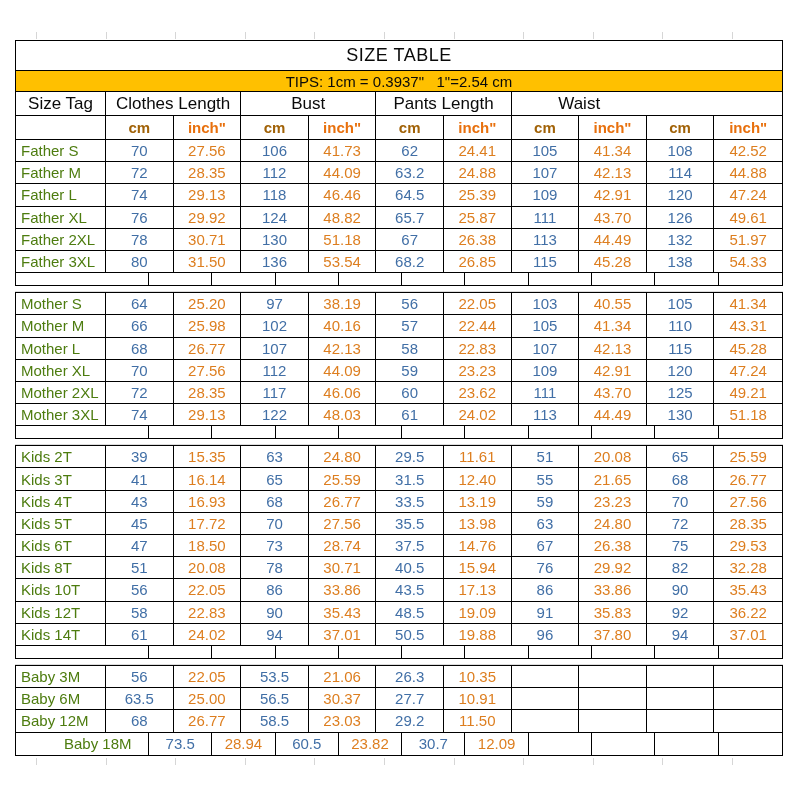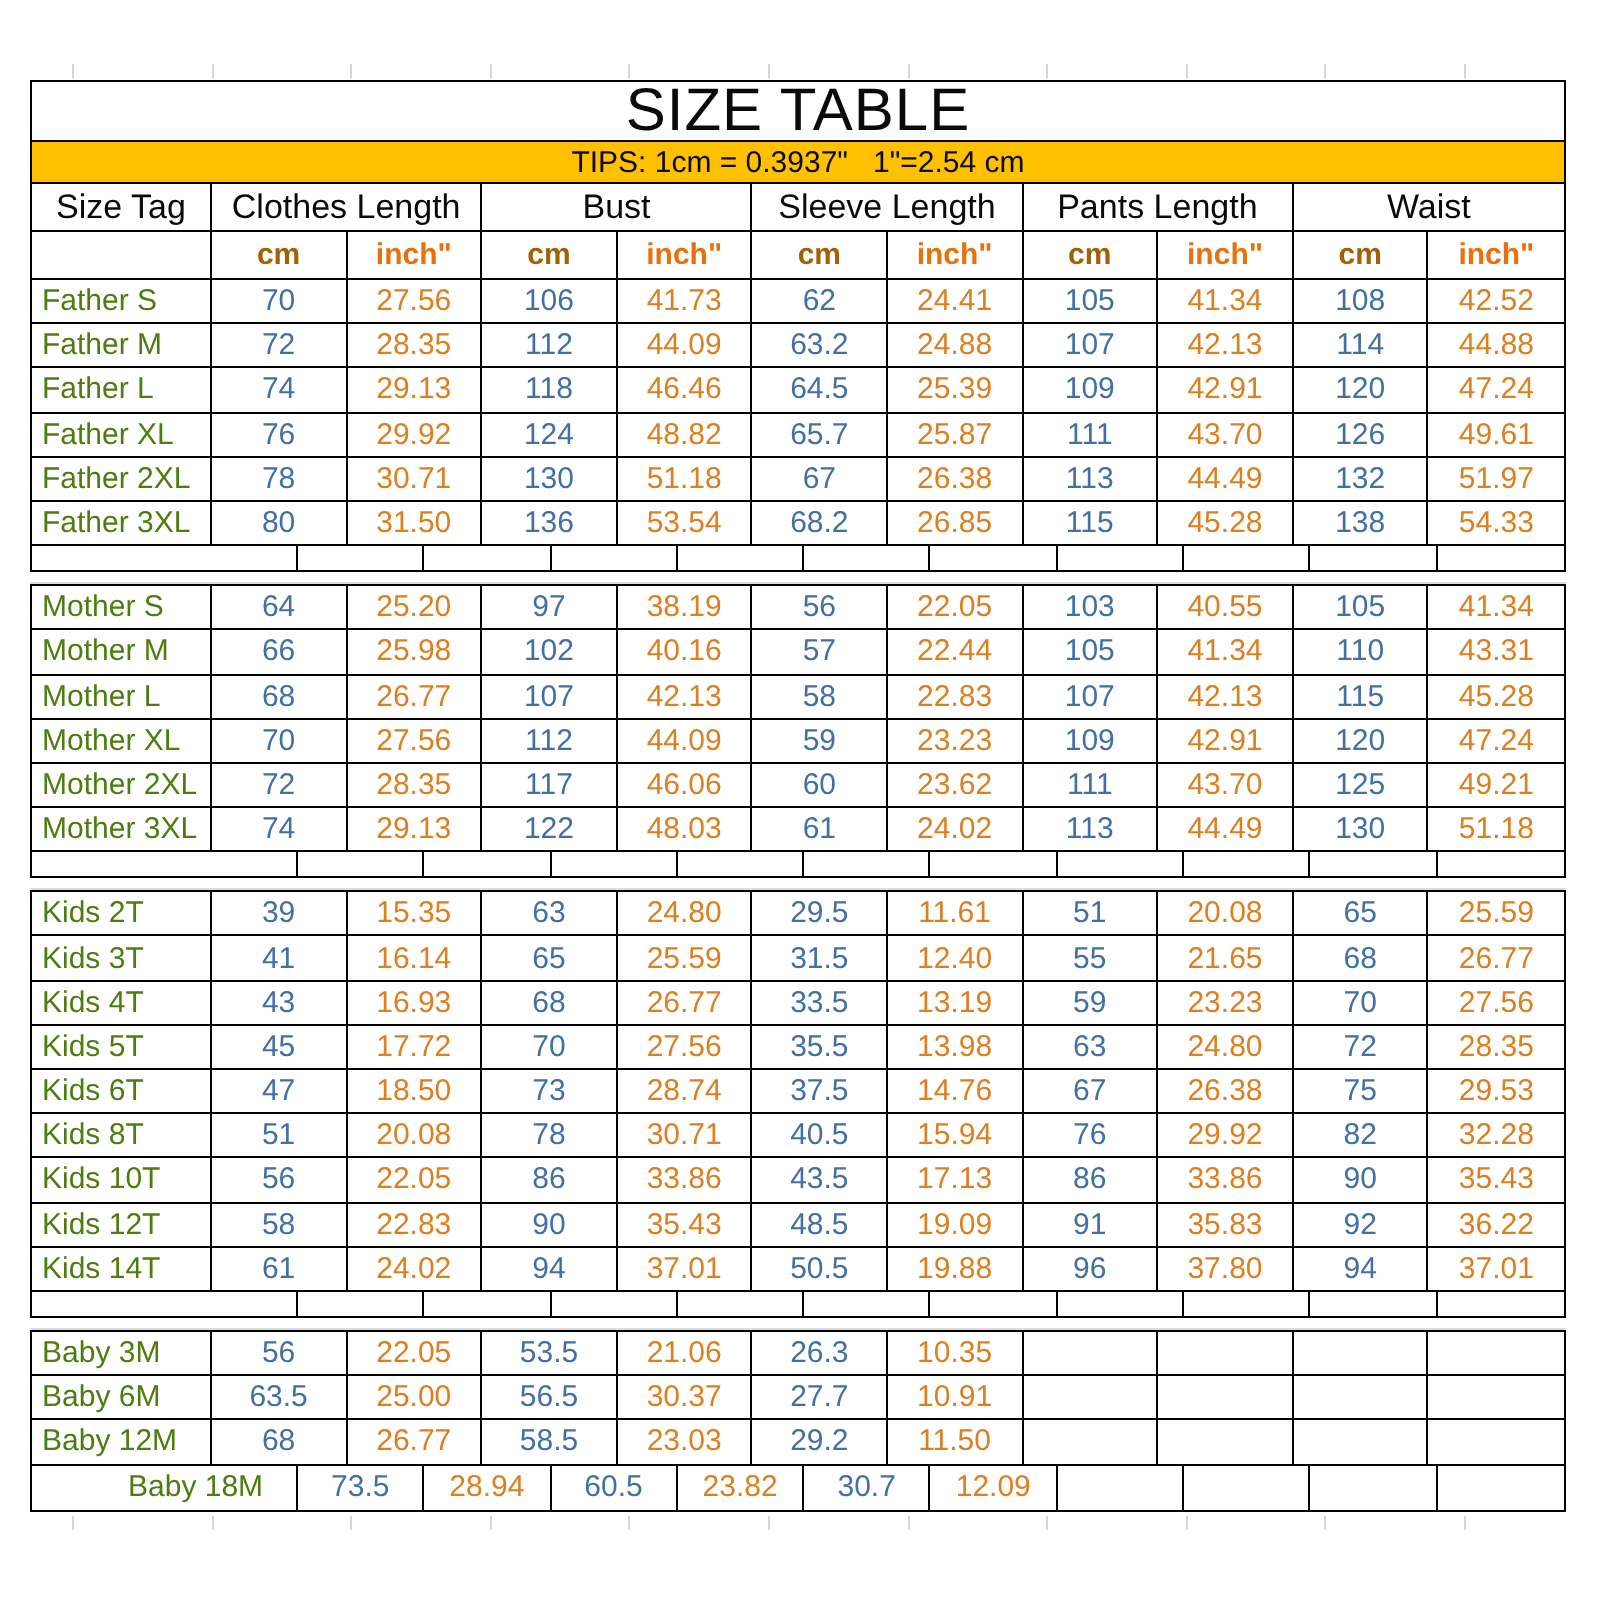--- a/index.html
+++ b/index.html
@@ -17,21 +17,21 @@
 
   .row { display: grid; grid-template-columns: 90px repeat(10, 1fr); }
   .section .row { border-bottom: 1.4px solid #000; }
   .section .row:last-child { border-bottom: none; margin-left: 43px; }
 
   .cell { display: flex; align-items: center; justify-content: center;
           border-right: 1.4px solid #000; overflow: hidden; white-space: nowrap; }
   .cell:last-child { border-right: none; }
 
   .r-title { grid-template-columns: 1fr; height: 30px; }
-  .r-title .cell { font-size: 30px; letter-spacing: 0.5px; color: #0a0a0a; }
+  .r-title .cell { font-size: 18px; letter-spacing: 0.5px; color: #0a0a0a; }
   .r-tips  { grid-template-columns: 1fr; height: 21px; background: #FFC000; }
   .r-tips .cell { font-size: 15px; white-space: pre; color: #0a0a0a; }
   .r-group { grid-template-columns: 90px repeat(5, 1fr); height: 24px; }
   .r-group .cell { font-size: 17px; color: #0a0a0a; }
   .r-unit  { height: 24px; }
   .r-unit .cell { font-size: 15px; font-weight: bold; }
   .r-data  { height: 22.2px; }
   .r-data .cell { font-size: 15px; }
   .r-empty { height: 12px; }
 
@@ -50,21 +50,20 @@
         <div class="row r-title">
           <div class="cell">SIZE TABLE</div>
         </div>
         <div class="row r-tips">
           <div class="cell">TIPS: 1cm = 0.3937"   1"=2.54 cm</div>
         </div>
         <div class="row r-group">
           <div class="cell">Size Tag</div>
           <div class="cell">Clothes Length</div>
           <div class="cell">Bust</div>
-          <div class="cell">Sleeve Length</div>
           <div class="cell">Pants Length</div>
           <div class="cell">Waist</div>
         </div>
         <div class="row r-unit">
           <div class="cell"></div>
           <div class="cell u-cm">cm</div>
           <div class="cell u-inch">inch"</div>
           <div class="cell u-cm">cm</div>
           <div class="cell u-inch">inch"</div>
           <div class="cell u-cm">cm</div>

